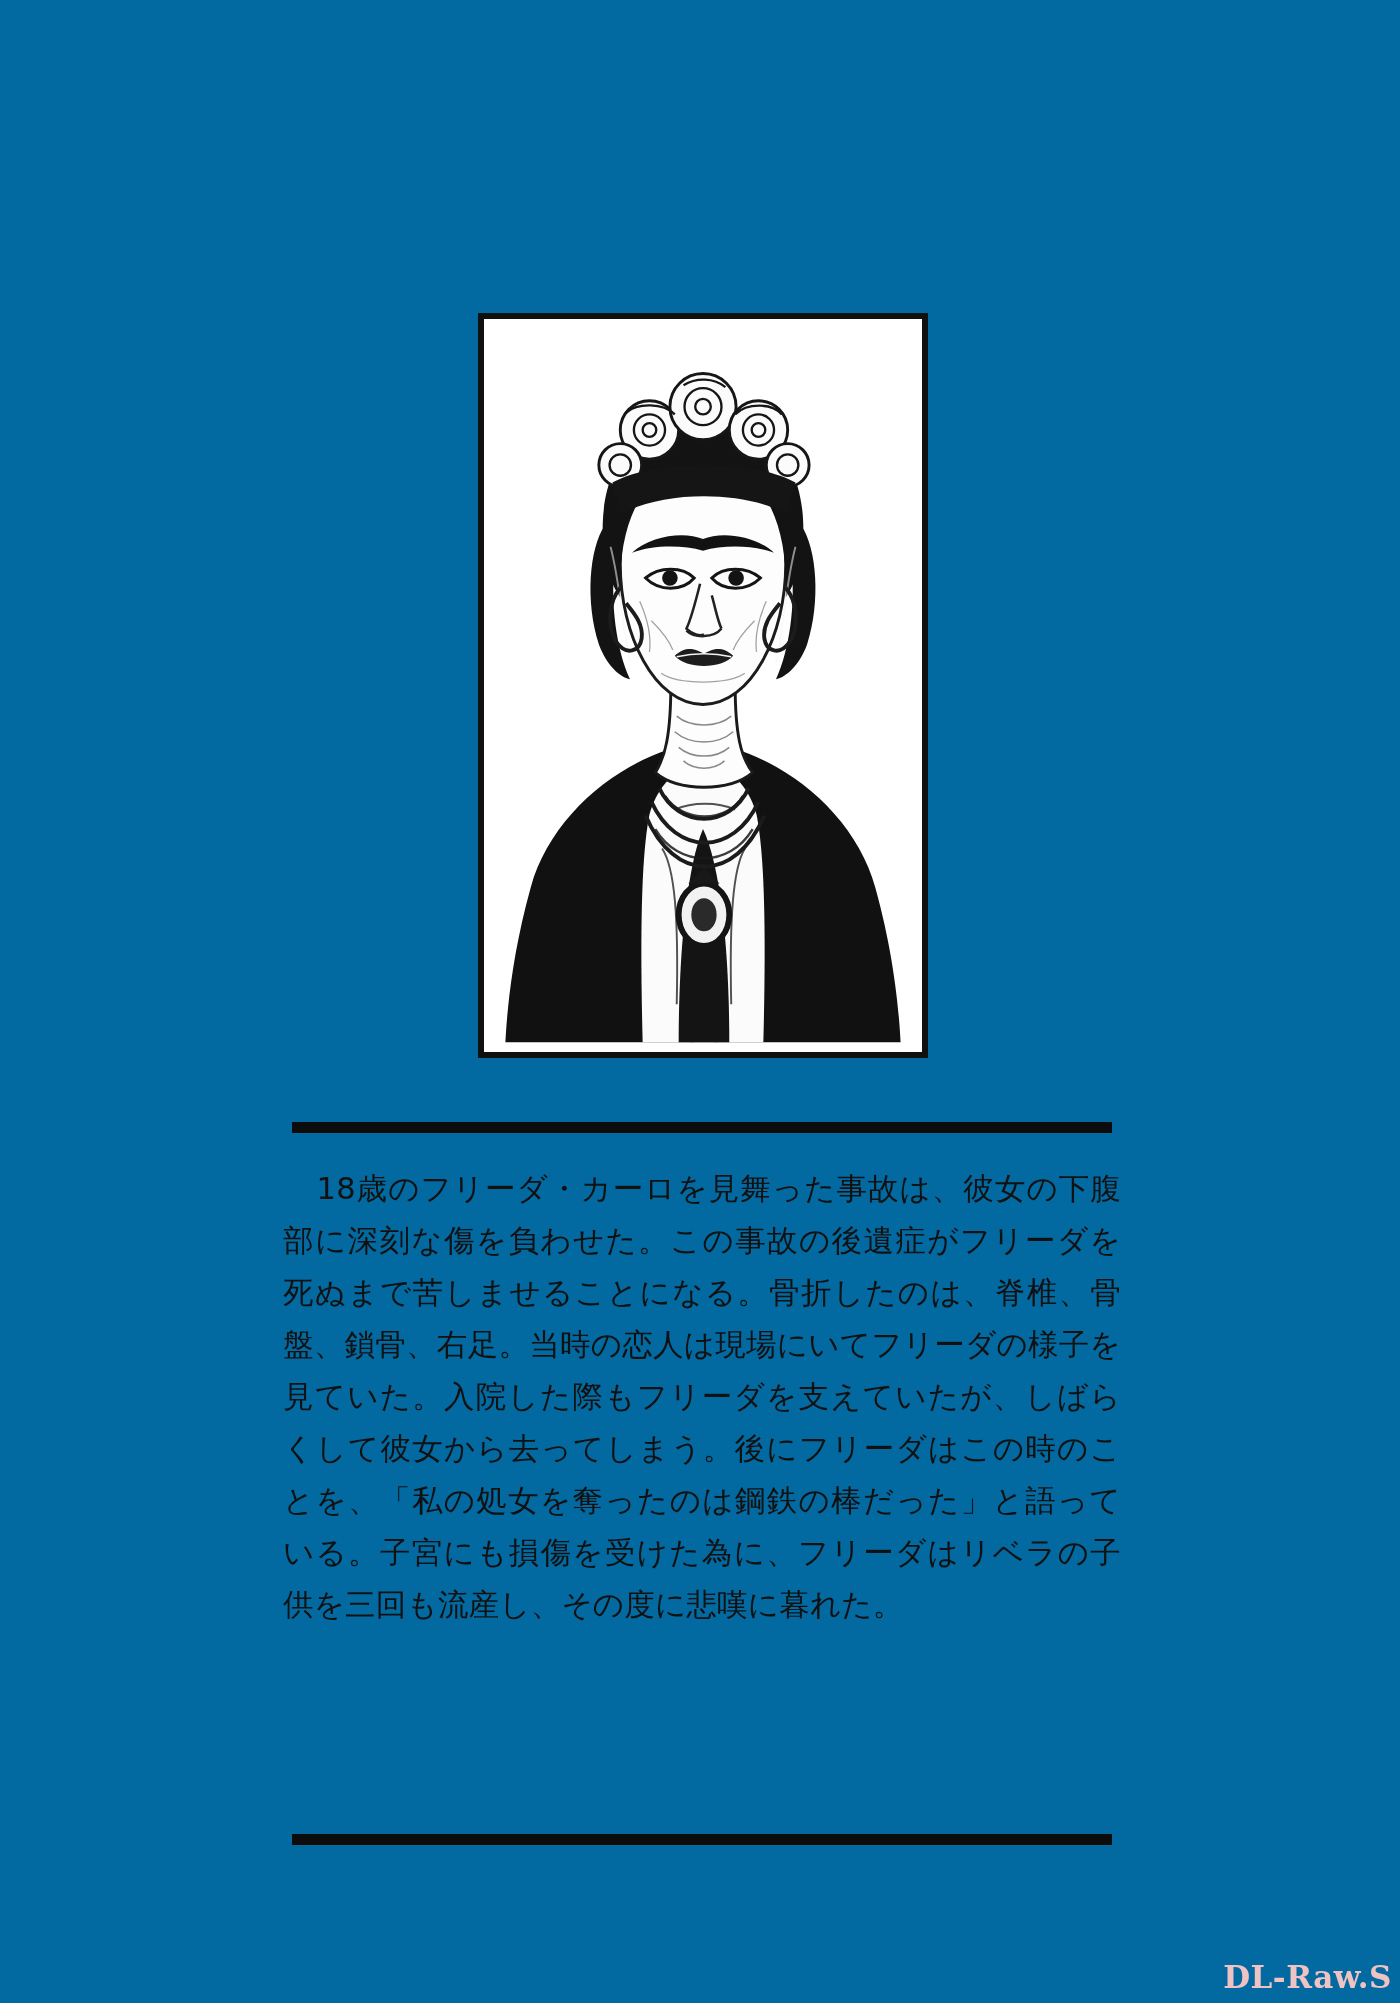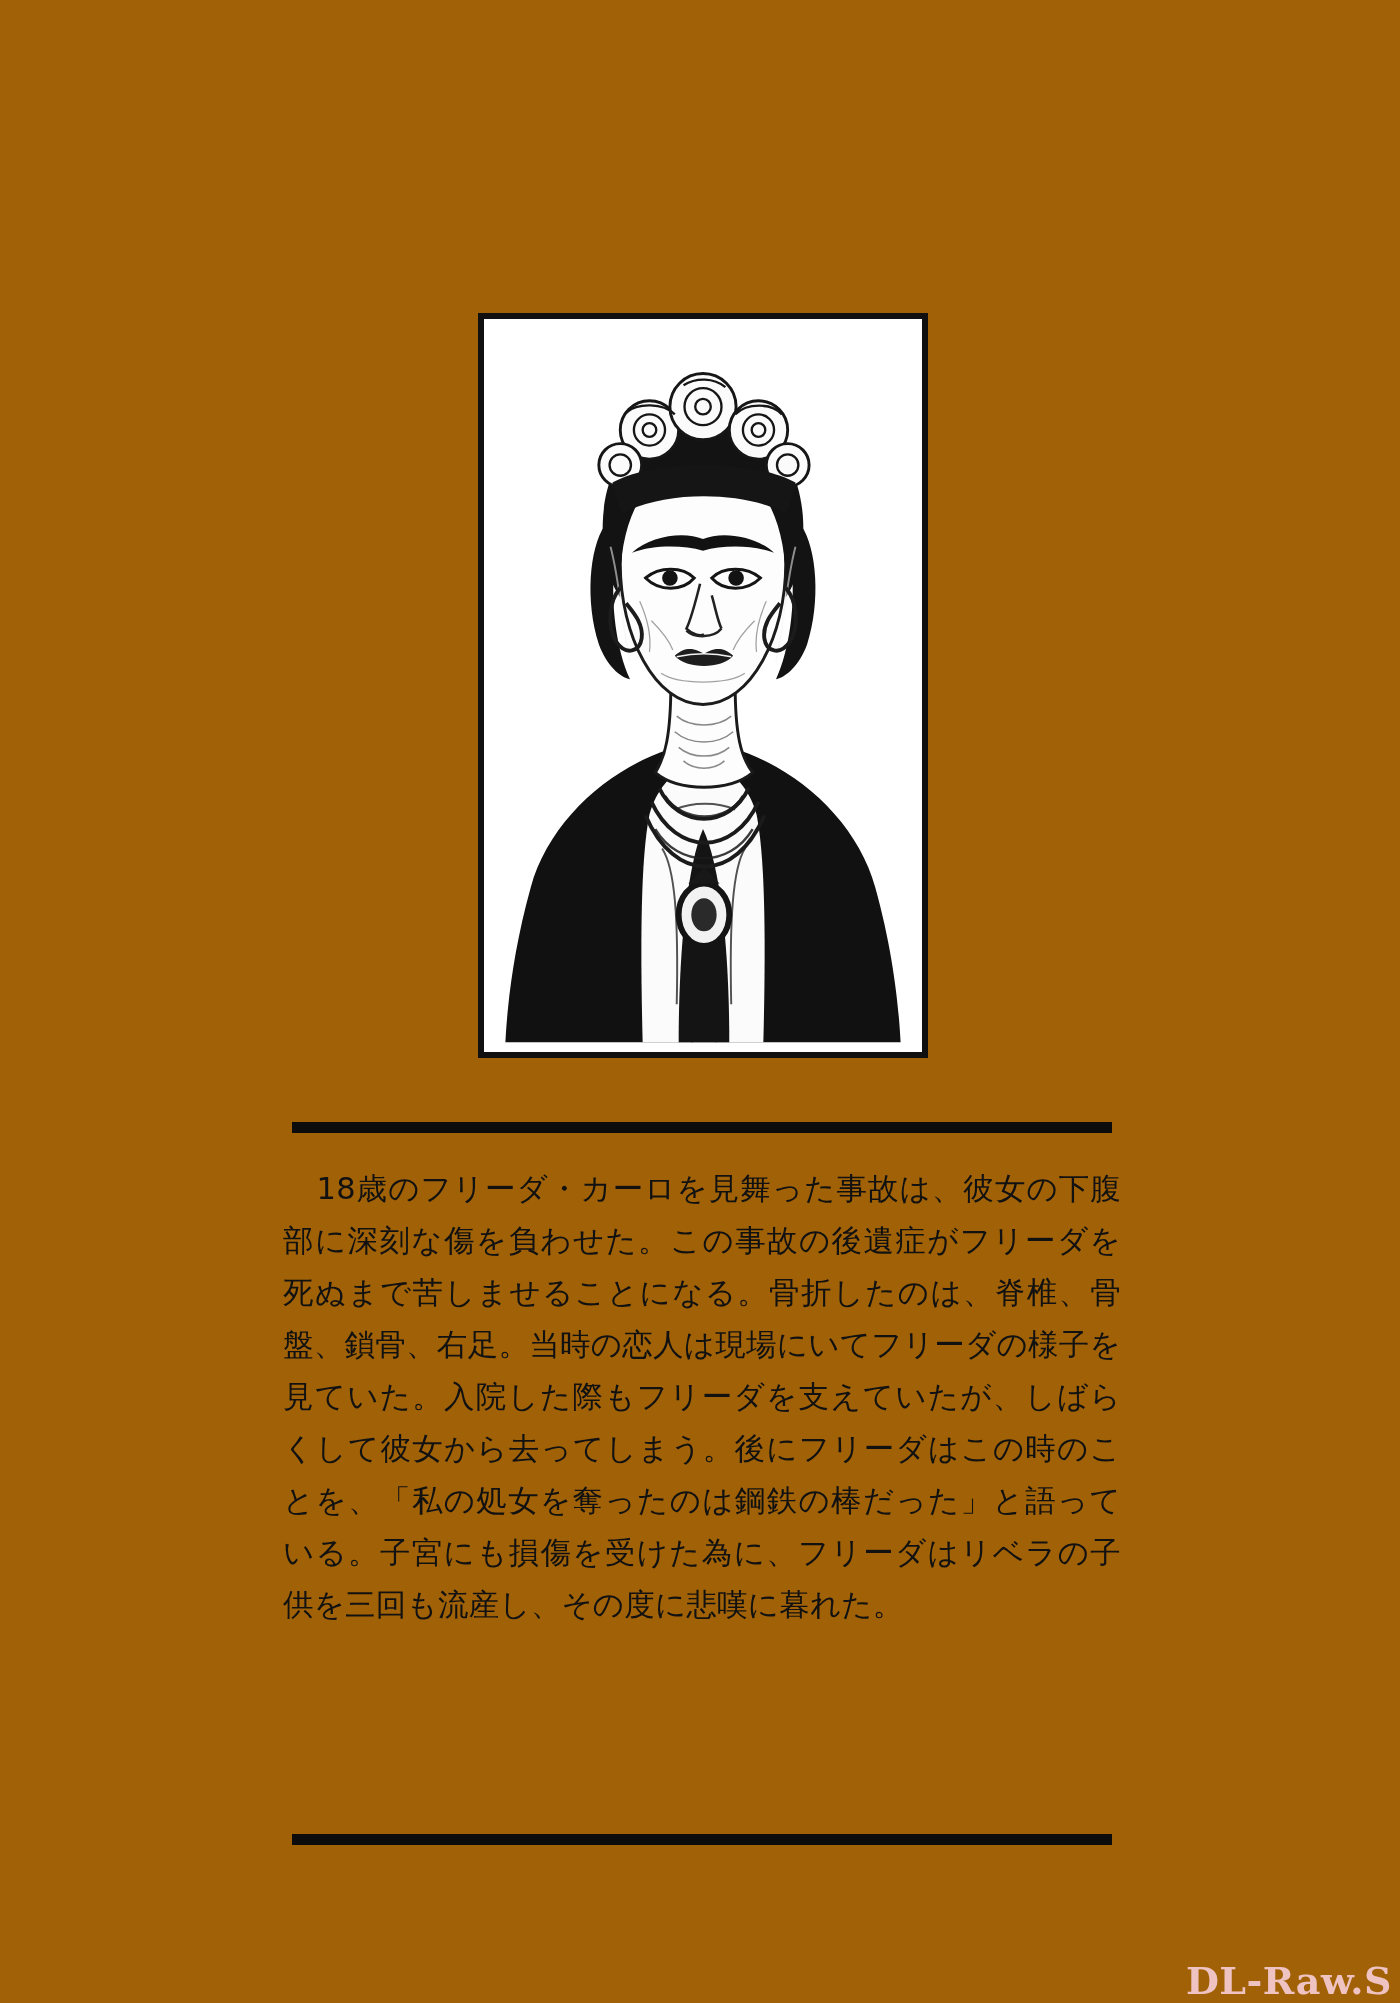--- a/index.html
+++ b/index.html
@@ -11,21 +11,21 @@
     width: 1400px;
     height: 2003px;
     position: relative;
     font-family: "Liberation Sans", sans-serif;
     overflow: hidden;
   }
 
   .page {
     position: absolute;
     inset: 0;
-    background: #a16207;
+    background: #0369a1;
     text-decoration: underline;
   }
 
   
   .portrait-frame {
     position: absolute;
     left: 478px;
     top: 313px;
     width: 450px;
     height: 745px;
@@ -66,23 +66,23 @@
   }
   .body-text p {
     margin: 0;
     text-indent: 1.1em;
   }
 
   
   .watermark {
     position: absolute;
     right: 8px;
-    bottom: 0;
+    bottom: 8px;
     font-family: "DejaVu Serif", "Liberation Serif", serif;
-    font-size: 38px;
+    font-size: 31px;
     font-weight: bold;
     color: #f0c3c3;
     letter-spacing: 0.5px;
     white-space: nowrap;
   }
 </style>
 </head>
 <body>
 
 <div class="page">

